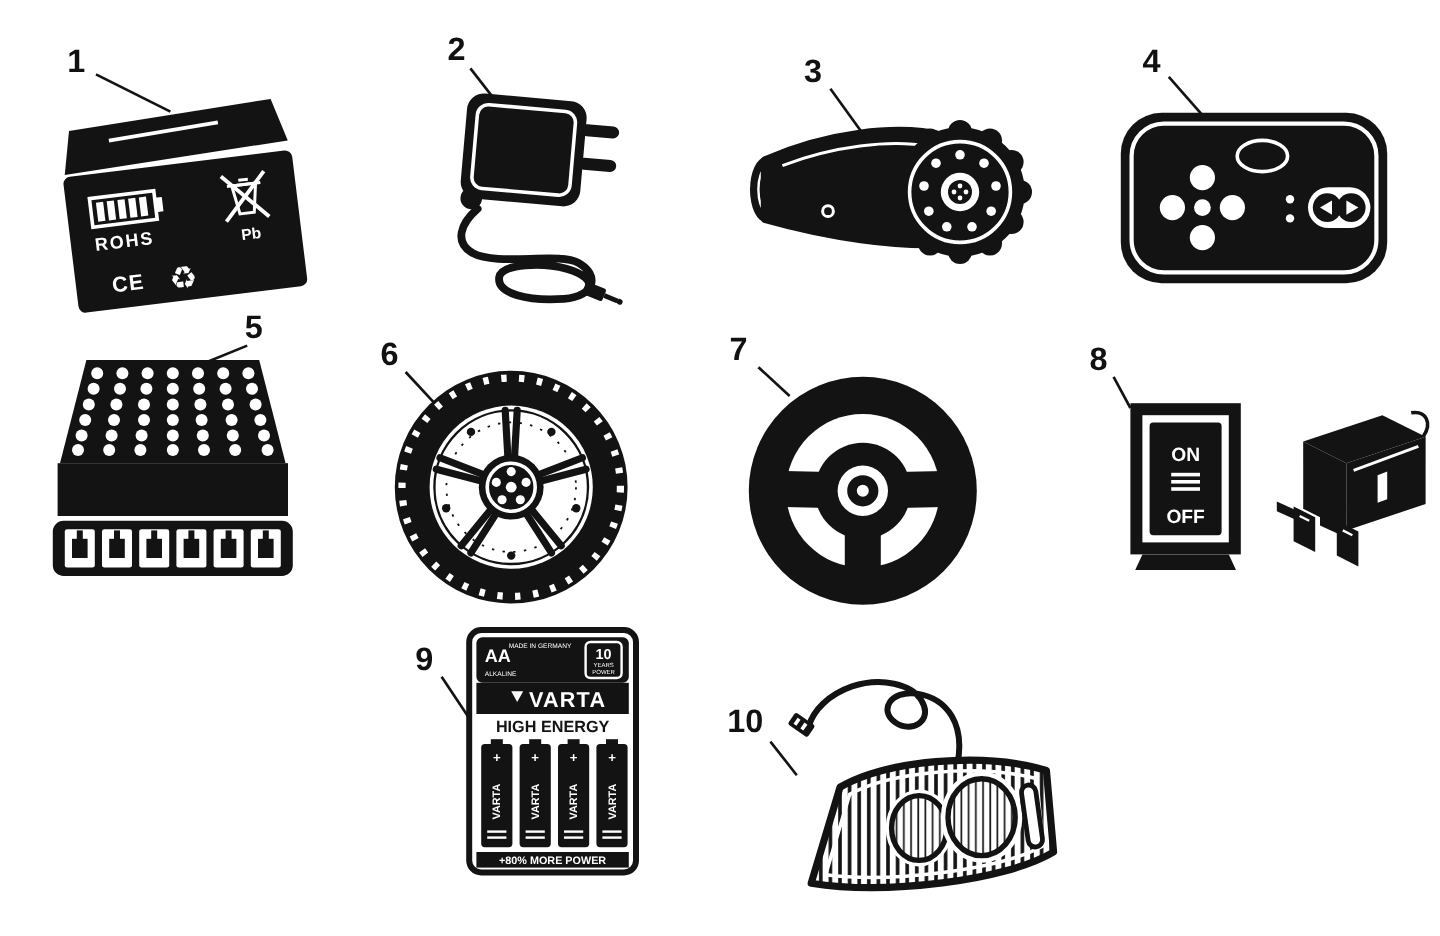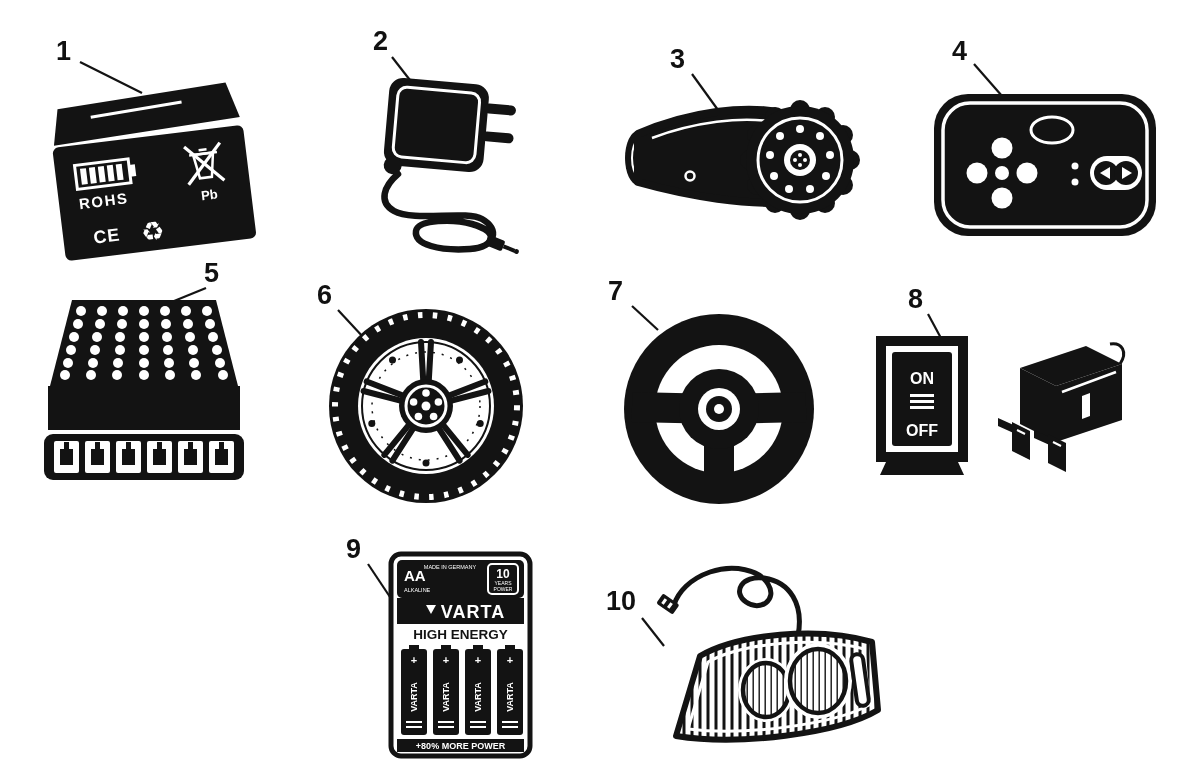--- a/index.html
+++ b/index.html
@@ -299,21 +299,21 @@
         <line x1="186" y1="97" x2="99" y2="99"></line>
         <line x1="99" y1="99" x2="99" y2="190"></line>
       </g>
       <circle cx="99" cy="99" r="40" fill="#131313"></circle>
       <circle cx="99" cy="99" r="21" fill="#fff"></circle>
       <circle cx="99" cy="99" r="13" fill="#131313"></circle>
       <circle cx="99" cy="99" r="5" fill="#fff"></circle>
     </svg>
   </div>
 
-  <div class="item" style="left:870px;top:334px">
+  <div class="item" style="left:936px;top:334px">
     <svg width="260" height="150" viewBox="0 0 260 150">
       <g>
         <rect x="6" y="2" width="92" height="126" fill="#131313"></rect>
         <rect x="16" y="12" width="72" height="106" fill="#fff"></rect>
         <rect x="22" y="18" width="60" height="94" rx="3" fill="#131313"></rect>
         <text x="52" y="50" text-anchor="middle" fill="#fff" font-size="16" font-weight="bold">ON</text>
         <rect x="40" y="60" width="24" height="3" fill="#fff"></rect>
         <rect x="40" y="66" width="24" height="3" fill="#fff"></rect>
         <rect x="40" y="72" width="24" height="3" fill="#fff"></rect>
         <text x="52" y="102" text-anchor="middle" fill="#fff" font-size="16" font-weight="bold">OFF</text>
@@ -329,21 +329,21 @@
         <polygon points="142,88 160,97 160,126 142,117" fill="#131313"></polygon>
         <line x1="147" y1="96" x2="155" y2="100" stroke="#fff" stroke-width="2"></line>
         <polygon points="164,96 184,105 184,113 164,104" fill="#131313"></polygon>
         <polygon points="178,100 196,109 196,138 178,129" fill="#131313"></polygon>
         <line x1="183" y1="108" x2="191" y2="112" stroke="#fff" stroke-width="2"></line>
         <path d="M250,30 C258,18 252,8 240,10" stroke="#131313" stroke-width="3" fill="none"></path>
       </g>
     </svg>
   </div>
 
-  <div class="item" style="left:388px;top:551px">
+  <div class="item" style="left:388px;top:522px">
     <svg width="145" height="208" viewBox="0 0 145 208">
       <rect x="3" y="3" width="139" height="202" rx="10" fill="#fff" stroke="#131313" stroke-width="5"></rect>
       <g>
         <rect x="9" y="9" width="127" height="38" rx="5" fill="#131313"></rect>
         <text x="16" y="30" fill="#fff" font-size="15" font-weight="bold">AA</text>
         <text x="16" y="41" fill="#fff" font-size="5.5">ALKALINE</text>
         <text x="62" y="18" text-anchor="middle" fill="#fff" font-size="5.5">MADE IN GERMANY</text>
         <rect x="100" y="13" width="30" height="30" rx="4" fill="none" stroke="#fff" stroke-width="2"></rect>
         <text x="115" y="27" text-anchor="middle" fill="#fff" font-size="12" font-weight="bold">10</text>
         <text x="115" y="34" text-anchor="middle" fill="#fff" font-size="5">YEARS</text>

